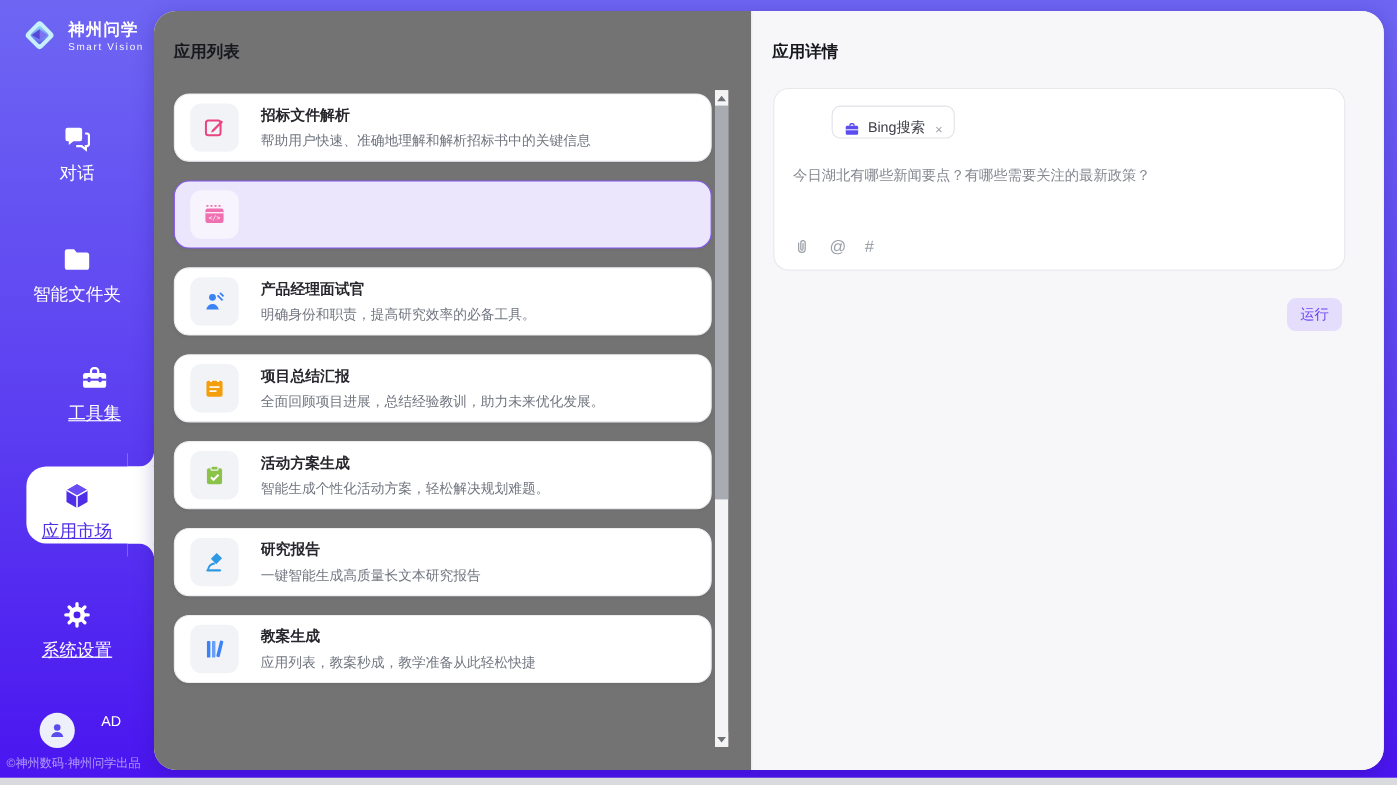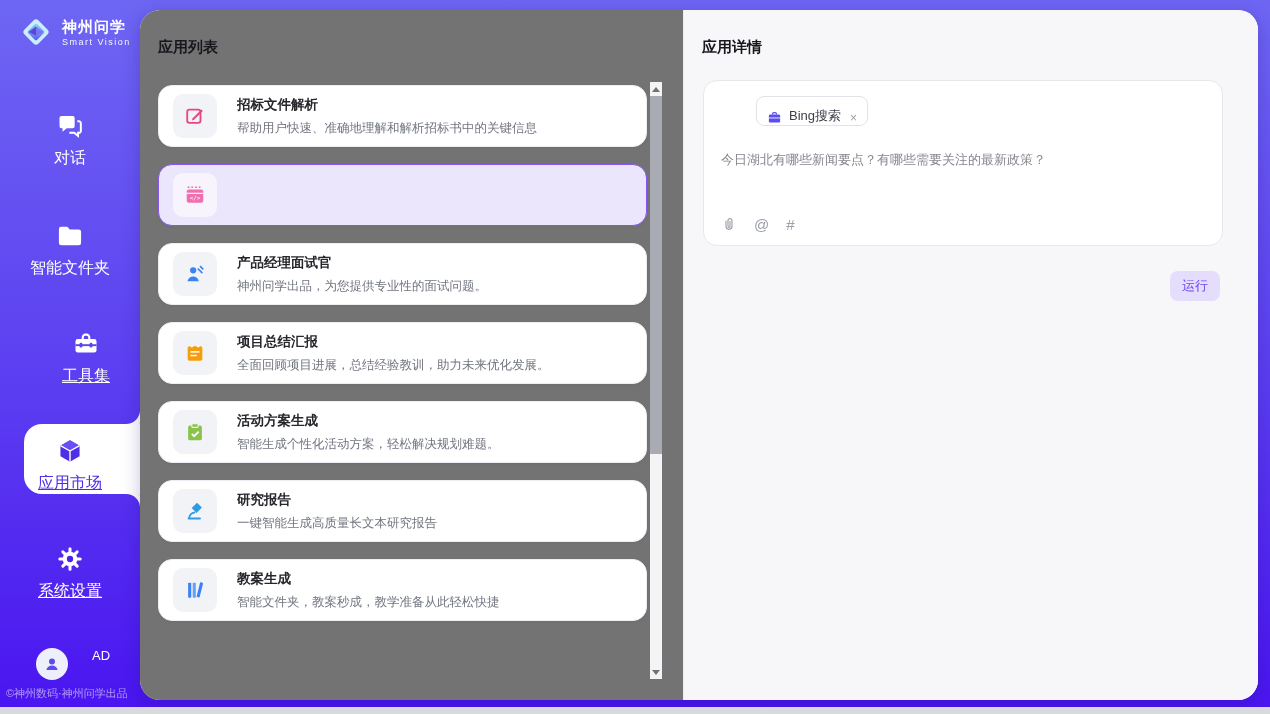--- a/index.html
+++ b/index.html
@@ -204,21 +204,21 @@
         <div class="card">
           <div class="tile">
             <svg width="22" height="22" viewBox="0 0 24 24" style="color:#3b82f6">
               <circle cx="10" cy="8" r="3.4" fill="currentColor"></circle>
               <path d="M3.8 20c.7-3.4 3.2-5.4 6.2-5.4s5.5 2 6.2 5.4z" fill="currentColor"></path>
               <path d="M15 6l5 5M17.5 3.5l3.5 3.5" stroke="currentColor" stroke-width="1.8"></path>
             </svg>
           </div>
           <div class="card-text">
             <div class="card-name">产品经理面试官</div>
-            <div class="card-desc">神州问学出品，为您提供专业性的面试问题。</div>
+            <div class="card-desc">明确身份和职责，提高研究效率的必备工具。</div>
           </div>
         </div>
 
         <div class="card">
           <div class="tile">
             <svg width="22" height="22" viewBox="0 0 24 24" style="color:#f59e0b">
               <rect x="4" y="4.5" width="16" height="16" rx="2" fill="currentColor"></rect>
               <circle cx="8.5" cy="4.5" r="1.3" fill="#fff"></circle>
                 <circle cx="15.5" cy="4.5" r="1.3" fill="#fff"></circle>
               <rect x="7" y="10" width="10" height="1.6" fill="#fff"></rect>
@@ -262,21 +262,21 @@
         <div class="card">
           <div class="tile">
             <svg width="22" height="22" viewBox="0 0 24 24" style="color:#3b82f6">
               <rect x="4.5" y="4" width="3.4" height="16.5" rx="0.9" fill="currentColor"></rect>
               <rect x="9.5" y="4" width="3.4" height="16.5" rx="0.9" fill="currentColor" opacity=".75"></rect>
               <rect x="15.6" y="3.6" width="3.4" height="16.5" rx="0.9" fill="currentColor" transform="rotate(14 17.3 11.8)"></rect>
             </svg>
           </div>
           <div class="card-text">
             <div class="card-name">教案生成</div>
-            <div class="card-desc">智能文件夹，教案秒成，教学准备从此轻松快捷</div>
+            <div class="card-desc">应用列表，教案秒成，教学准备从此轻松快捷</div>
           </div>
         </div>
 
       </div>
 
       <div class="scrollbar">
         <div class="sb-btn sb-up">
             <div class="tri-up"></div>
           </div>
         <div class="sb-thumb"></div>

